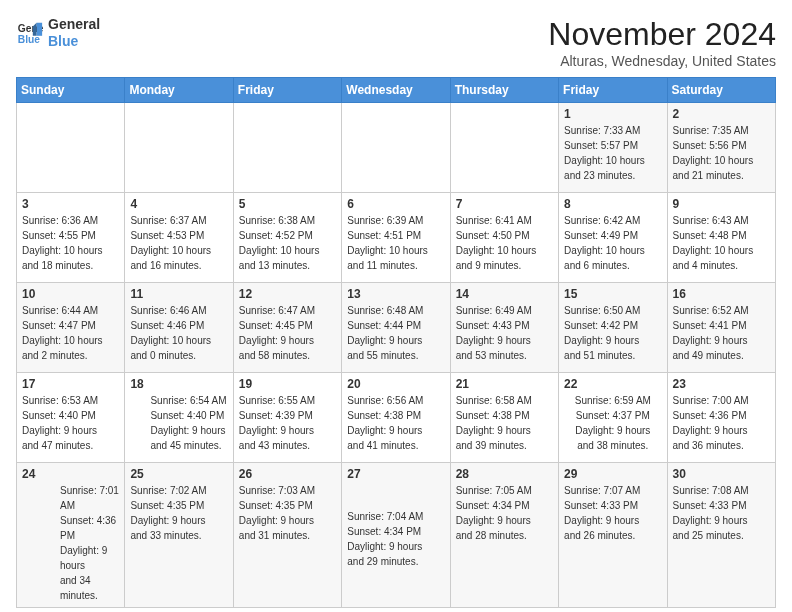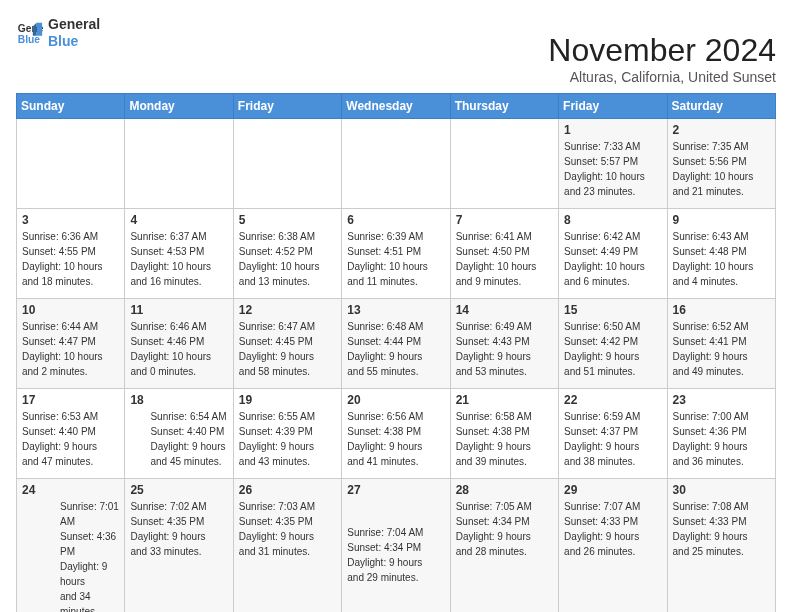--- a/index.html
+++ b/index.html
@@ -25,21 +25,20 @@
       width: 28px;
       height: 28px;
     }
     .title-area {
       text-align: right;
     }
     .calendar-title {
       font-size: 32px;
       font-weight: normal;
       color: #222;
-      margin-top: 16px;
     }
     .calendar-subtitle {
       font-size: 14px;
       color: #555;
     }
     table {
       width: 100%;
       border-collapse: collapse;
       table-layout: fixed;
     }
@@ -92,21 +91,21 @@
       <polygon points="22,4 28,4 28,18 22,18" fill="#4a90d9"></polygon>
       <polygon points="18,8 22,4 22,18 18,18" fill="#336699"></polygon>
     </svg>
     <div style="display:flex;flex-direction:column;line-height:1.2">
       <span style="font-size:14px;font-weight:bold;color:#333">General</span>
       <span style="font-size:14px;font-weight:bold;color:#4a90d9">Blue</span>
     </div>
   </div>
   <div class="title-area">
     <div class="calendar-title">November 2024</div>
-    <div class="calendar-subtitle">Alturas, California, United Sunset</div>
+    <div class="calendar-subtitle">Alturas, Wednesday, United States</div>
   </div>
 </div>
 
 <table>
   <thead>
     <tr>
     <th>Sunday</th>
         <th>Monday</th>
         <th>Friday</th>
         <th>Wednesday</th>
@@ -270,21 +269,21 @@
         </td>
         <td>
           <span class="day-num">21</span>
           <div class="day-info" style="white-space: pre-line;">Sunrise: 6:58 AM
 Sunset: 4:38 PM
 Daylight: 9 hours
 and 39 minutes.</div>
         </td>
         <td>
           <span class="day-num">22</span>
-          <div class="day-info" style="white-space: pre-line;">Sunrise: 6:59 AM
+          <div class="day-info" style="white-space: pre-line; text-align: center;">Sunrise: 6:59 AM
 Sunset: 4:37 PM
 Daylight: 9 hours
 and 38 minutes.</div>
         </td>
         <td>
           <span class="day-num">23</span>
           <div class="day-info" style="white-space: pre-line;">Sunrise: 7:00 AM
 Sunset: 4:36 PM
 Daylight: 9 hours
 and 36 minutes.</div>

